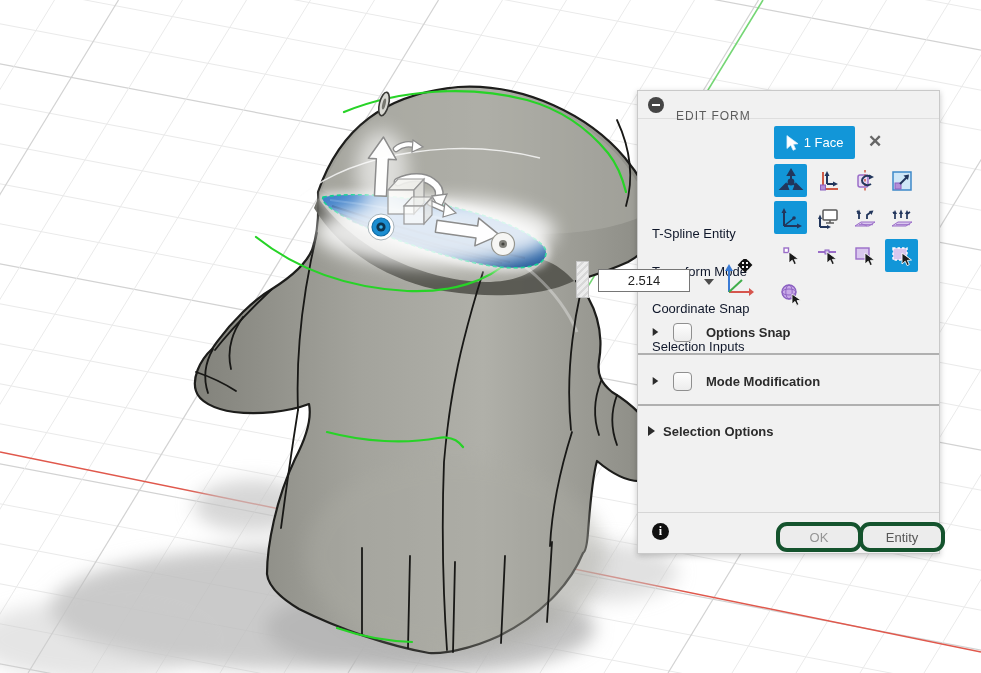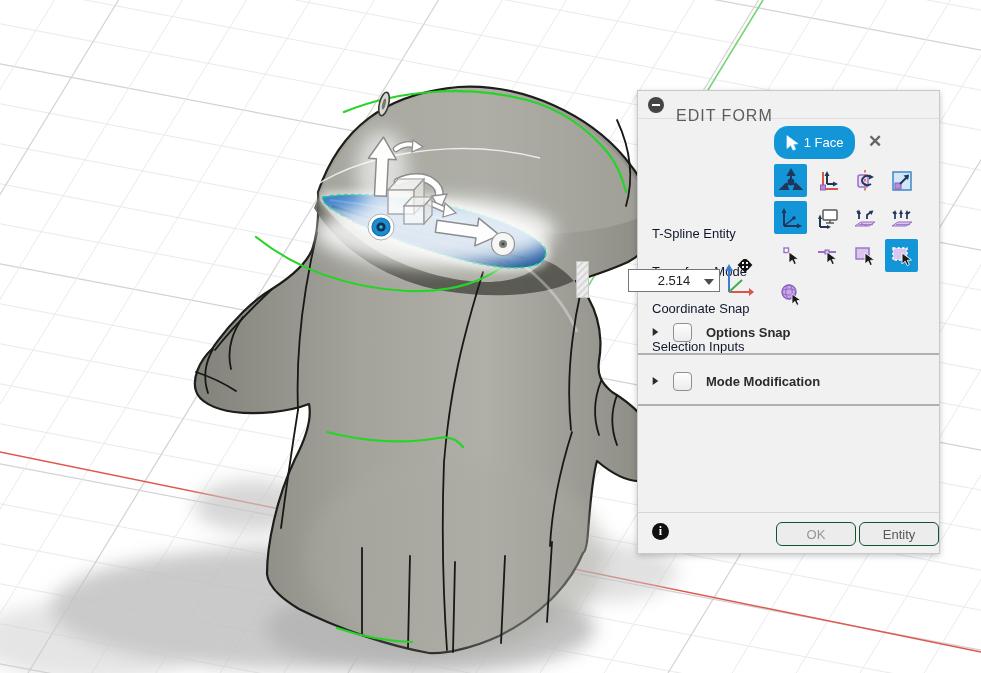--- a/index.html
+++ b/index.html
@@ -15,28 +15,28 @@
   .dialog{
     position:absolute;left:637px;top:90px;width:303px;height:464px;
     background:#f1f1f1;border:1px solid #c9c9c9;
     box-shadow:0 2px 6px rgba(0,0,0,.22);
     z-index:10;box-sizing:border-box;font-size:13px;color:#3d3d3d;
   }
   .dlg-header{
     position:absolute;left:0;top:0;right:0;height:27px;
     border-bottom:1px solid #dedede;display:flex;align-items:center;
   }
-  .dlg-title{margin-left:12px;font-size:16px;letter-spacing:1px;color:#5c5c5c;margin-top:22px;}
+  .dlg-title{margin-left:12px;font-size:12px;letter-spacing:1px;color:#5c5c5c;margin-top:22px;}
   .minus-ic{width:16px;height:16px;border-radius:50%;background:#454545;margin-left:10px;
     display:flex;align-items:center;justify-content:center;}
   .minus-ic::after{content:"";width:8px;height:2px;background:#fff;display:block;}
   .row-label{position:absolute;left:14px;color:#0f172a;}
   .chip{
     position:absolute;left:136px;top:35px;width:81px;height:33px;background:#1296d8;
-    border-radius:14px;display:flex;align-items:center;justify-content:center;gap:5px;
+    border-radius:2px;display:flex;align-items:center;justify-content:center;gap:5px;
     color:#fff;cursor:default;
   }
   .xclose{position:absolute;left:226px;top:39px;width:22px;height:22px;color:#666;
     font-size:17px;font-weight:bold;display:flex;align-items:center;justify-content:center;}
   .icbtn{
     position:absolute;width:33px;height:33px;border-radius:2px;
     display:flex;align-items:center;justify-content:center;
   }
   .icbtn.sel{background:#1296d8;}
   .tri{width:0;height:0;border-top:5px solid transparent;border-bottom:5px solid transparent;
@@ -47,34 +47,34 @@
     background:linear-gradient(#fdfdfd,#ececec);margin-left:14px;box-sizing:border-box;}
   .snap-label{font-weight:bold;color:#2b2b2b;margin-left:14px;}
   .divider{position:absolute;left:0;right:0;height:0;border-top:2px solid #b0b0b0;}
   .sec-row{position:absolute;left:10px;right:0;height:20px;display:flex;align-items:center;gap:8px;}
   .sec-label{font-weight:bold;color:#2b2b2b;}
   .foot-sep{position:absolute;left:0;right:0;border-top:1px solid #d6d6d6;}
   .info-ic{position:absolute;left:14px;width:17px;height:17px;border-radius:50%;background:#111;
     color:#fff;font-size:12px;font-weight:bold;display:flex;align-items:center;justify-content:center;
     font-family:"Liberation Serif",serif;}
   .btn{
-    position:absolute;width:78px;height:22px;background:#ececec;border:1px solid #14532d;
-    border-radius:6px;font-size:13px;display:flex;align-items:center;justify-content:center;
+    position:absolute;width:78px;height:22px;background:#ececec;border:4px solid #14532d;
+    border-radius:11px;font-size:13px;display:flex;align-items:center;justify-content:center;
   }
   .btn.ok{left:138px;color:#949494;}
   .btn.cancel{left:221px;color:#575757;}
 
   
   .float-widget{position:absolute;z-index:20;}
   .grip{position:absolute;left:576px;top:261px;width:13px;height:37px;
     background:repeating-linear-gradient(135deg,#ececec 0 3px,#d8d8d8 3px 5px);
     border:1px solid #c4c4c4;box-sizing:border-box;}
   .val-input{position:absolute;left:598px;top:269px;width:92px;height:23px;
     border:1px solid #767676;background:#fff;text-align:center;font-size:13px;color:#222;
-    font-family:"Liberation Sans",sans-serif;box-sizing:border-box;padding:0;margin-left:30px;}
+    font-family:"Liberation Sans",sans-serif;box-sizing:border-box;padding:0;}
   .caret-btn{position:absolute;left:701px;top:274px;width:16px;height:15px;
     display:flex;align-items:center;justify-content:center;}
   .caret-btn::after{content:"";width:0;height:0;border-left:5px solid transparent;
     border-right:5px solid transparent;border-top:6px solid #4c4c4c;}
 </style>
 </head>
 <body>
 
 <svg id="scene" width="981" height="673" viewBox="0 0 981 673">
   <defs>
@@ -484,18 +484,22 @@
   </div>
   <div class="divider" style="top:262px"></div>
 
   <div class="snap-row" style="top:277px">
     <span class="tri" style="transform:scale(.8)"></span>
     <span class="cbx"></span>
     <span class="snap-label">Mode Modification</span>
   </div>
   <div class="divider" style="top:313px"></div>
 
+  <div class="sec-row" style="top:330px">
+    <span class="tri"></span>
+    <span class="sec-label">Selection Options</span>
+  </div>
 
   <div class="foot-sep" style="top:421px"></div>
   <div class="info-ic" style="top:432px">i</div>
   <div class="btn ok" style="top:431px">OK</div>
   <div class="btn cancel" style="top:431px">Entity</div>
 </div>
 
 </body></html>

